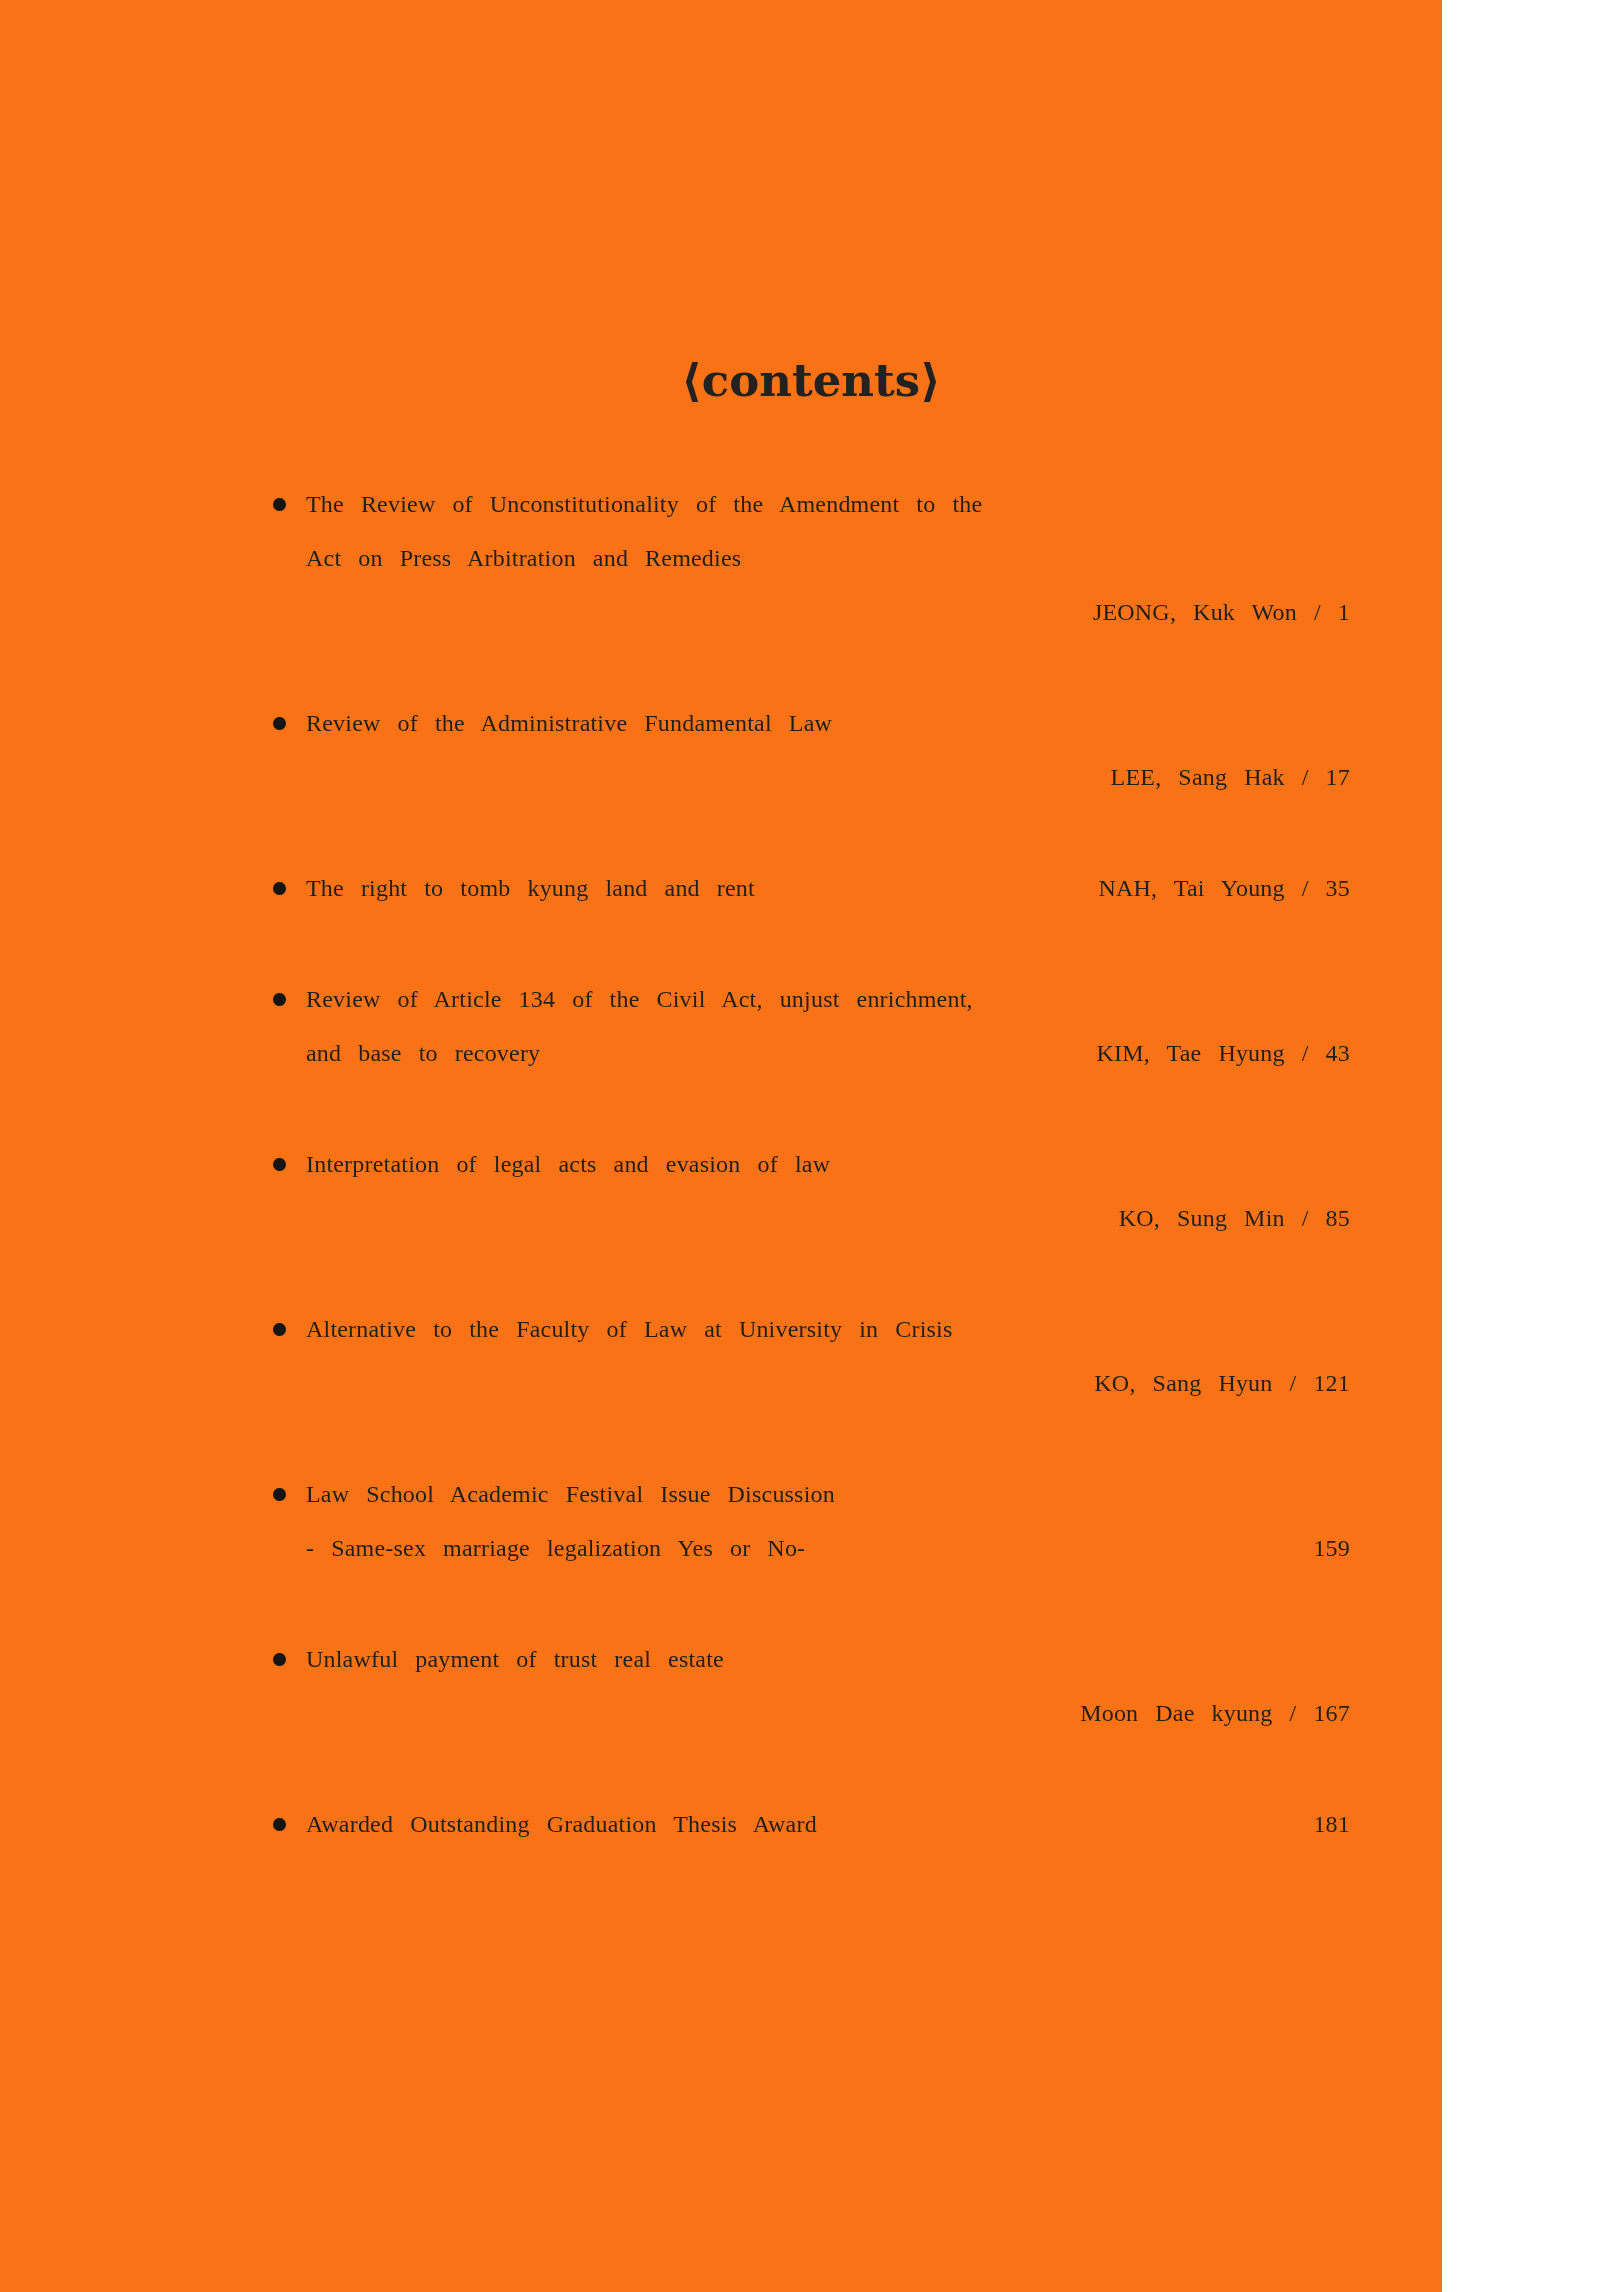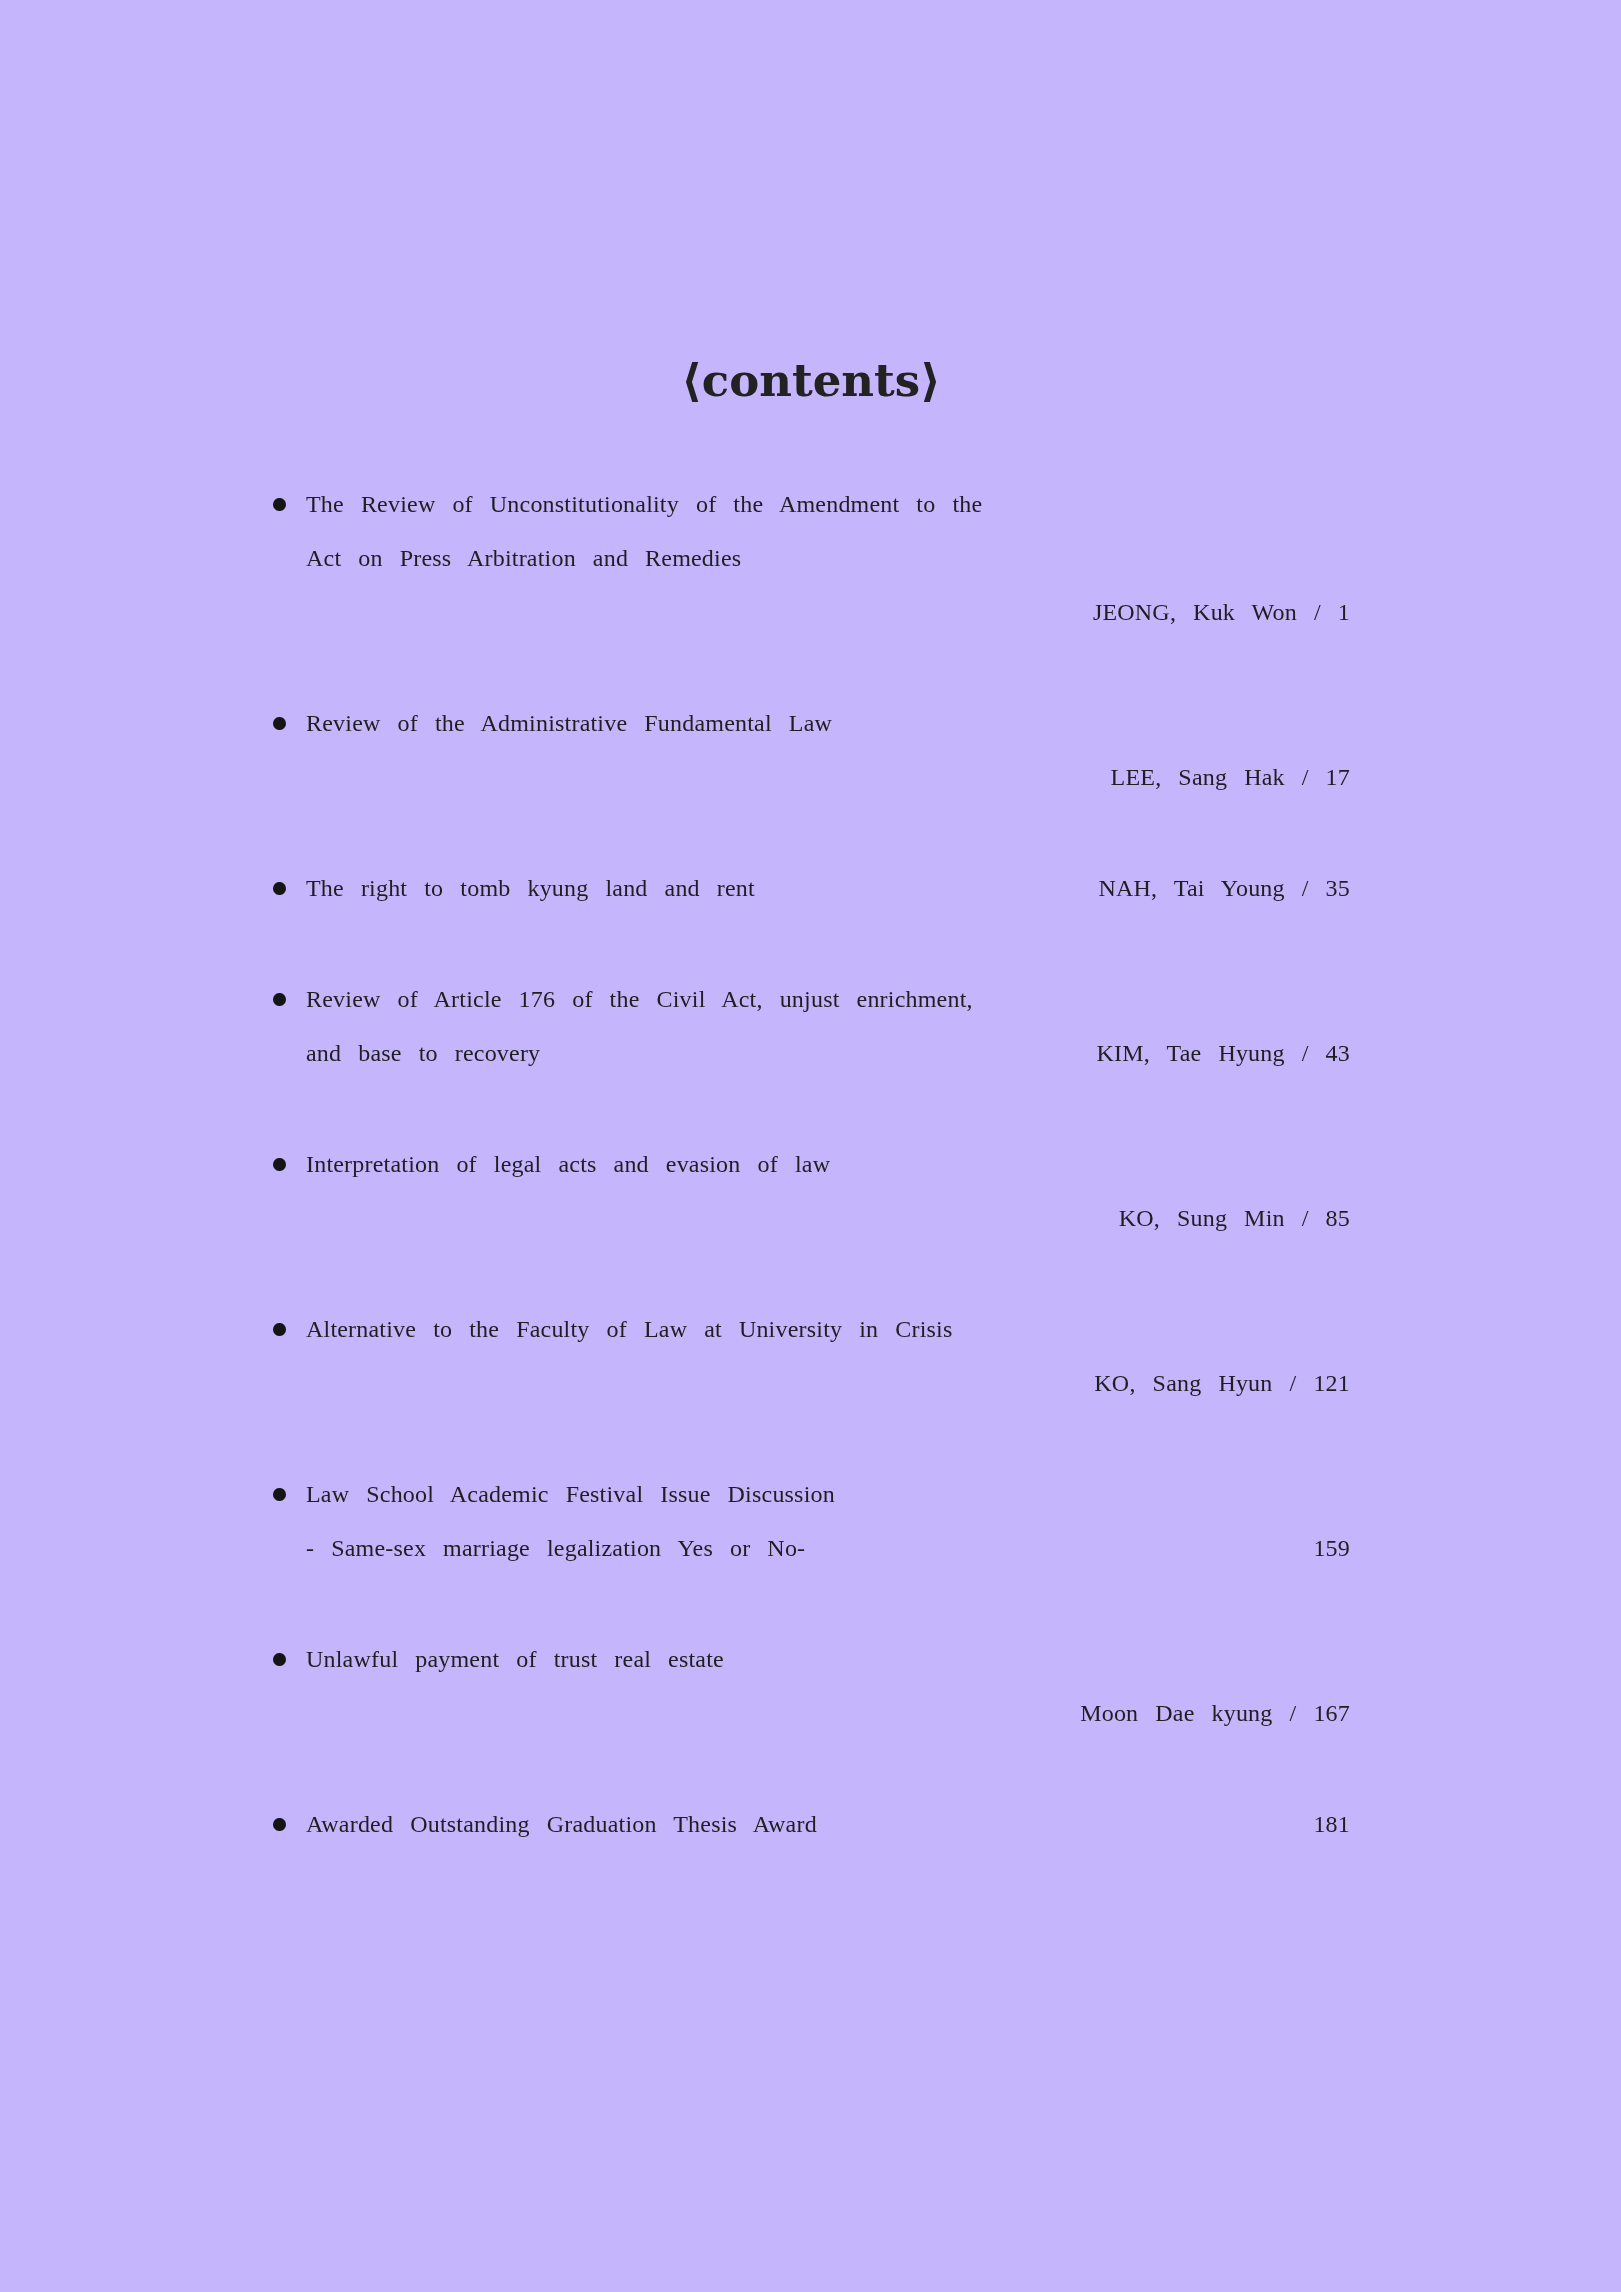--- a/index.html
+++ b/index.html
@@ -2,23 +2,23 @@
 <html><head>
 <meta charset="utf-8">
 <style>
   html, body {
     margin: 0;
     padding: 0;
     background: #ffffff;
   }
   .page {
     position: relative;
-    width: 1621px;
+    width: 1442px;
     height: 2293px;
-    background: #c4b5fd;
+    background: #f97316;
     font-family: "Liberation Serif", "DejaVu Serif", serif;
     color: #1f1f1f;
     overflow: hidden;
   }
   .content {
     position: absolute;
     left: 272px;
     top: 351px;
     width: 1078px;
   }
@@ -99,21 +99,21 @@
         <div class="toc-entry">
           <span class="bullet"></span>
           <div class="line leader-row">
             <span class="line-text">The right to tomb kyung land and rent</span>
             <span class="dot-leader"></span>
             <span class="entry-ref">NAH, Tai Young / 35</span>
           </div>
         </div>
         <div class="toc-entry">
           <span class="bullet"></span>
-          <div class="line">Review of Article 176 of the Civil Act, unjust enrichment,</div>
+          <div class="line">Review of Article 134 of the Civil Act, unjust enrichment,</div>
           <div class="line leader-row">
             <span class="line-text">and base to recovery</span>
             <span class="dot-leader"></span>
             <span class="entry-ref">KIM, Tae Hyung / 43</span>
           </div>
         </div>
         <div class="toc-entry">
           <span class="bullet"></span>
           <div class="line">Interpretation of legal acts and evasion of law</div>
           <div class="line leader-row">

